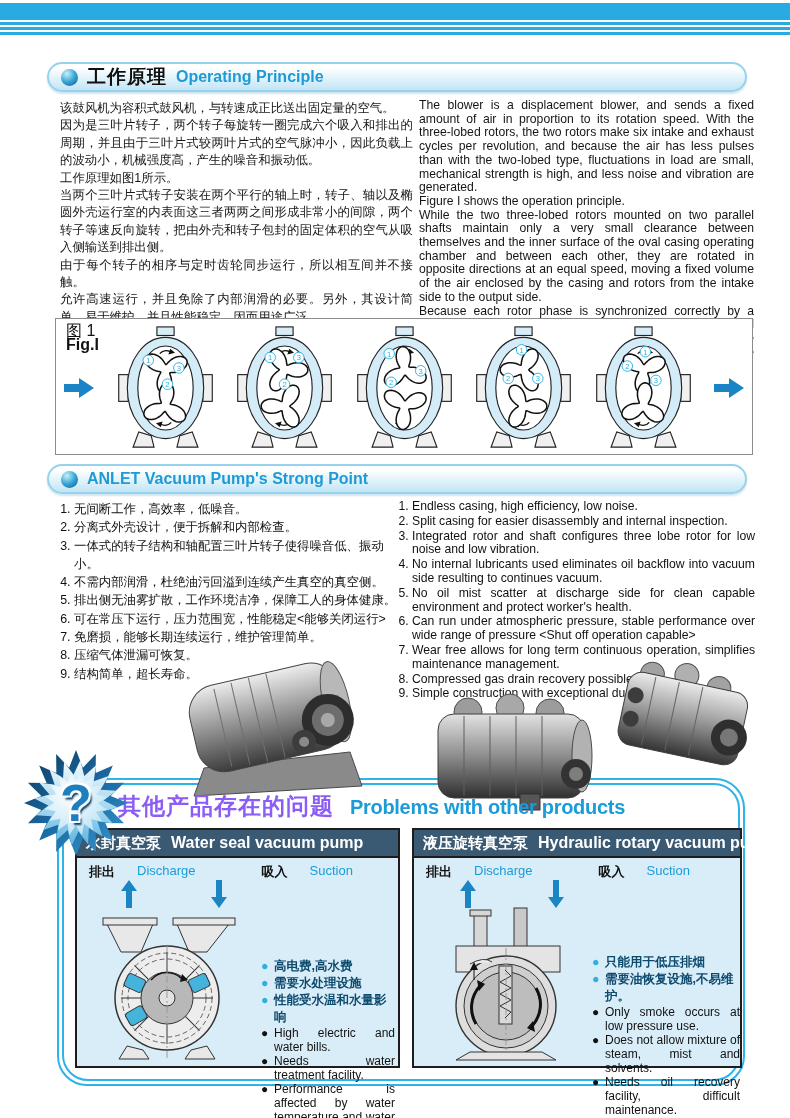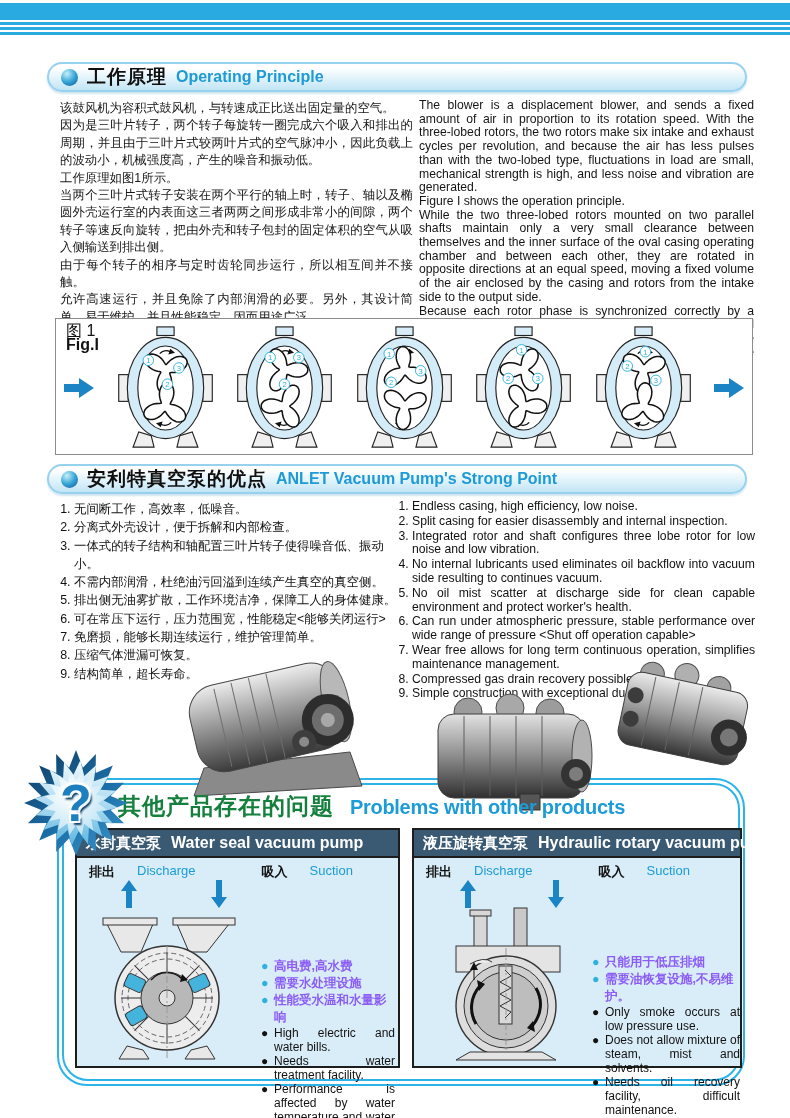--- a/index.html
+++ b/index.html
@@ -37,21 +37,21 @@
   .cn-list ol{margin:0;padding-left:18px;font-size:12.4px;line-height:18.3px;}
   .en-list ol{margin:0;padding-left:17px;font-size:12.2px;line-height:13.8px;}
   .en-list li{margin-bottom:1px;text-align:justify;}
   
   .photo{position:absolute;z-index:3;}
   
   .probbox{position:absolute;left:57px;top:778px;width:688px;height:308px;
            border:2px solid #2db3e8;border-radius:30px;padding:3px;box-sizing:border-box;z-index:1;}
   .probbox-inner{width:100%;height:100%;border:2px solid #2db3e8;border-radius:26px;box-sizing:border-box;}
   .prob-title-row{position:absolute;left:118px;top:791px;display:flex;align-items:baseline;gap:16px;z-index:4;}
-  .prob-title-cn{font-size:23px;font-weight:bold;color:#15803d;letter-spacing:1px;font-family:Liberation Mono, monospace;}
+  .prob-title-cn{font-size:23px;font-weight:bold;color:#8b5cf6;letter-spacing:1px;font-family:Liberation Mono, monospace;}
   .prob-title-en{font-size:20px;font-weight:bold;color:#1b9cd8;letter-spacing:-.3px;}
   
   .starburst{position:absolute;left:24px;top:750px;width:104px;height:106px;z-index:5;}
   .star{position:absolute;left:50%;top:50%;transform:translate(-50%,-50%);}
   .star1{width:104px;height:106px;background:linear-gradient(140deg,#0d3a5e,#1c6ea8 55%,#3e9bcd);}
   .star2{width:84px;height:86px;background:linear-gradient(180deg,#f2fafe,#9fd4ee 60%,#5eb6e2);}
   .star3{width:64px;height:66px;background:radial-gradient(circle at 40% 35%,#ffffff,#cdeaf7 60%,#9ed6ef);}
   .qmark{position:absolute;left:0;top:0;width:100%;height:100%;display:flex;align-items:center;
          justify-content:center;font-size:52px;font-weight:bold;color:#1d7fc0;
          text-shadow:-2px -2px 0 #fff,2px -2px 0 #fff,-2px 2px 0 #fff,2px 2px 0 #eaf6fc,3px 4px 2px #0d3c60;}
@@ -66,21 +66,21 @@
   .panel-body{position:relative;height:208px;}
   .port-labels{position:absolute;left:12px;top:5px;display:flex;font-size:13px;white-space:nowrap;gap:20px;}
   .port-cn{font-weight:bold;color:#111;}
   .port-en{color:#1b9cd8;margin-left:2px;}
   .gap2{width:26px;}
   .parrow{position:absolute;width:16px;height:28px;}
   .diagram{position:absolute;}
   .bullets{position:absolute;}
   .bullets ul{margin:0;padding:0;list-style:none;}
   .bullets li{position:relative;padding-left:13px;}
-  .b-cn li{font-size:12.5px;font-weight:bold;line-height:17px;color:#8b5cf6;}
+  .b-cn li{font-size:12.5px;font-weight:bold;line-height:17px;color:#0c4a6e;}
   .b-cn li::before{content:"●";position:absolute;left:0;color:#2fb0dd;}
   .b-en{margin-top:7px;}
   .b-en li{font-size:12px;line-height:14px;color:#111;text-align:justify;}
   .b-en li::before{content:"●";position:absolute;left:0;color:#111;}
 </style>
 </head>
 <body>
 
 <div class="page">
 
@@ -226,21 +226,20 @@
       </g>
     </svg>
 
     <svg class="flowarrow" viewBox="0 0 30 22">
       <path d="M0 7 H15 V1 L30 11 L15 21 V15 H0 Z" fill="#1b84c4"></path>
     </svg>
   </div>
 
   <div class="pill" style="top:464px;">
     <span class="pill-sphere"></span>
-    <span class="pill-cn">安利特真空泵的优点</span>
     <span class="pill-en">ANLET Vacuum Pump's Strong Point</span>
   </div>
 
   <div class="cn-list">
     <ol>
       <li>无间断工作，高效率，低噪音。</li>
       <li>分离式外壳设计，便于拆解和内部检查。</li>
       <li>一体式的转子结构和轴配置三叶片转子使得噪音低、振动小。</li>
       <li>不需内部润滑，杜绝油污回溢到连续产生真空的真空侧。</li>
       <li>排出侧无油雾扩散，工作环境洁净，保障工人的身体健康。</li>

